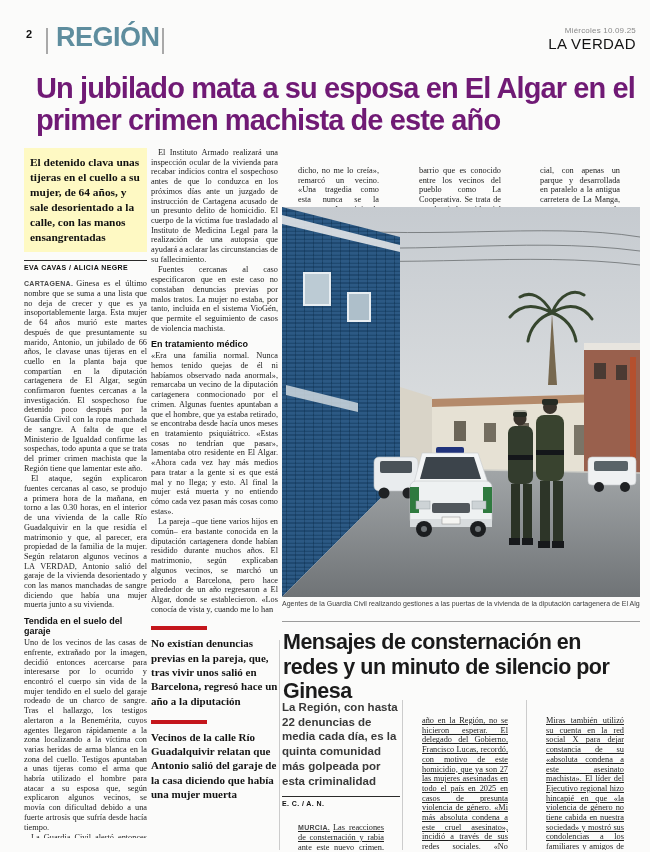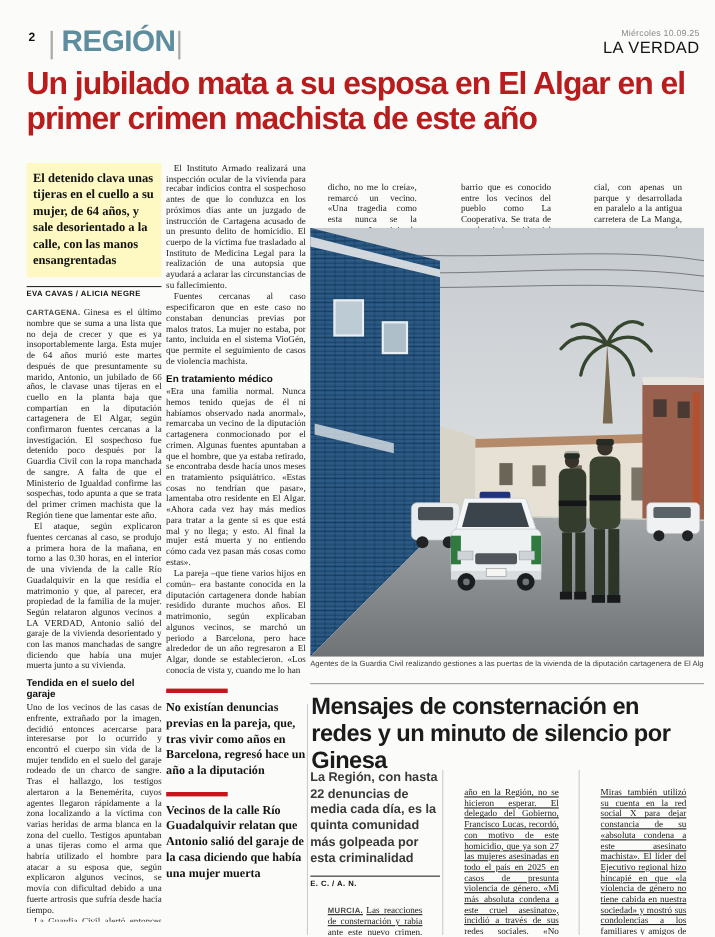--- a/index.html
+++ b/index.html
@@ -10,22 +10,22 @@
   .pageno{position:absolute;left:2px;top:2px;font:bold 11px "Liberation Sans",sans-serif;color:#111;}
   .vbar{position:absolute;top:2px;width:2px;height:26px;background:#a9a9a9;}
   .vbar.b1{left:22px;}
   .vbar.b2{left:138px;}
   .section{position:absolute;left:32px;top:-4px;margin:0;
            font:800 27px "Liberation Sans",sans-serif;letter-spacing:-0.5px;color:#5e8d9e;}
   .mast{position:absolute;right:0;top:0;text-align:right;font-family:"Liberation Sans",sans-serif;}
   .mast .date{font-size:8px;color:#8a8a8a;letter-spacing:.2px;}
   .mast .brand{font-size:15px;font-weight:400;color:#141414;letter-spacing:.4px;}
   
-  .headline{position:absolute;top:60px;left:24px;width:606px;margin:0;
-            font:800 29px/1.12 "Liberation Sans",sans-serif;letter-spacing:-0.9px;color:#b91c1c;}
+  .headline{position:absolute;top:60px;left:24px;width:606px;margin:12px;
+            font:800 29px/1.12 "Liberation Sans",sans-serif;letter-spacing:-0.9px;color:#701a75;}
   
   .col{position:absolute;top:148px;overflow:hidden;}
   .col1{left:24px;width:123px;height:690px;}
   .col2{left:151px;width:127px;height:700px;}
   .standfirst{background:#fef9c3;padding:7px 6px;font:bold 11.4px/1.32 "Liberation Serif",serif;color:#111;}
   .byline{margin-top:8px;border-top:1px solid #2a2a2a;padding-top:3px;
           font:bold 7px "Liberation Sans",sans-serif;letter-spacing:.4px;color:#111;}
   .body p{margin:0 0 1px 0;font-size:8.3px;line-height:1.17;text-align:justify;color:#222;}
   .body p.ind{text-indent:7px;}
   .lead{font:bold 7px "Liberation Sans",sans-serif;color:#4a4a4a;letter-spacing:.3px;margin-right:3px;}
@@ -95,21 +95,21 @@
   <div class="col col2">
     <div class="body">
       <p class="ind">El Instituto Armado realizará una inspección ocular de la vivienda para recabar indicios contra el sospechoso antes de que lo conduzca en los próximos días ante un juzgado de instrucción de Cartagena acusado de un presunto delito de homicidio. El cuerpo de la víctima fue trasladado al Instituto de Medicina Legal para la realización de una autopsia que ayudará a aclarar las circunstancias de su fallecimiento.</p>
       <p class="ind">Fuentes cercanas al caso especificaron que en este caso no constaban denuncias previas por malos tratos. La mujer no estaba, por tanto, incluida en el sistema VioGén, que permite el seguimiento de casos de violencia machista.</p>
       <h3 class="subhead">En tratamiento médico</h3>
       <p>«Era una familia normal. Nunca hemos tenido quejas de él ni habíamos observado nada anormal», remarcaba un vecino de la diputación cartagenera conmocionado por el crimen. Algunas fuentes apuntaban a que el hombre, que ya estaba retirado, se encontraba desde hacía unos meses en tratamiento psiquiátrico. «Estas cosas no tendrían que pasar», lamentaba otro residente en El Algar. «Ahora cada vez hay más medios para tratar a la gente si es que está mal y no llega; y esto. Al final la mujer está muerta y no entiendo cómo cada vez pasan más cosas como estas».</p>
       <p class="ind">La pareja –que tiene varios hijos en común– era bastante conocida en la diputación cartagenera donde habían residido durante muchos años. El matrimonio, según explicaban algunos vecinos, se marchó un periodo a Barcelona, pero hace alrededor de un año regresaron a El Algar, donde se establecieron. «Los conocía de vista y, cuando me lo han</p>
     </div>
     <div class="qblock">
       <div class="redrule"></div>
-      <div class="quote">No existían denuncias previas en la pareja, que, tras vivir como años en Barcelona, regresó hace un año a la diputación</div>
+      <div class="quote">No existían denuncias previas en la pareja, que, tras vivir unos salió en Barcelona, regresó hace un año a la diputación</div>
     </div>
     <div class="qblock">
       <div class="redrule"></div>
       <div class="quote">Vecinos de la calle Río Guadalquivir relatan que Antonio salió del garaje de la casa diciendo que había una mujer muerta</div>
     </div>
   </div>
 
   <div class="strip s3">
       <p>dicho, no me lo creía», remarcó un vecino. «Una tragedia como esta nunca se la esperas». La vivienda donde residía el matrimonio se encuentra en un</p>
     </div>

